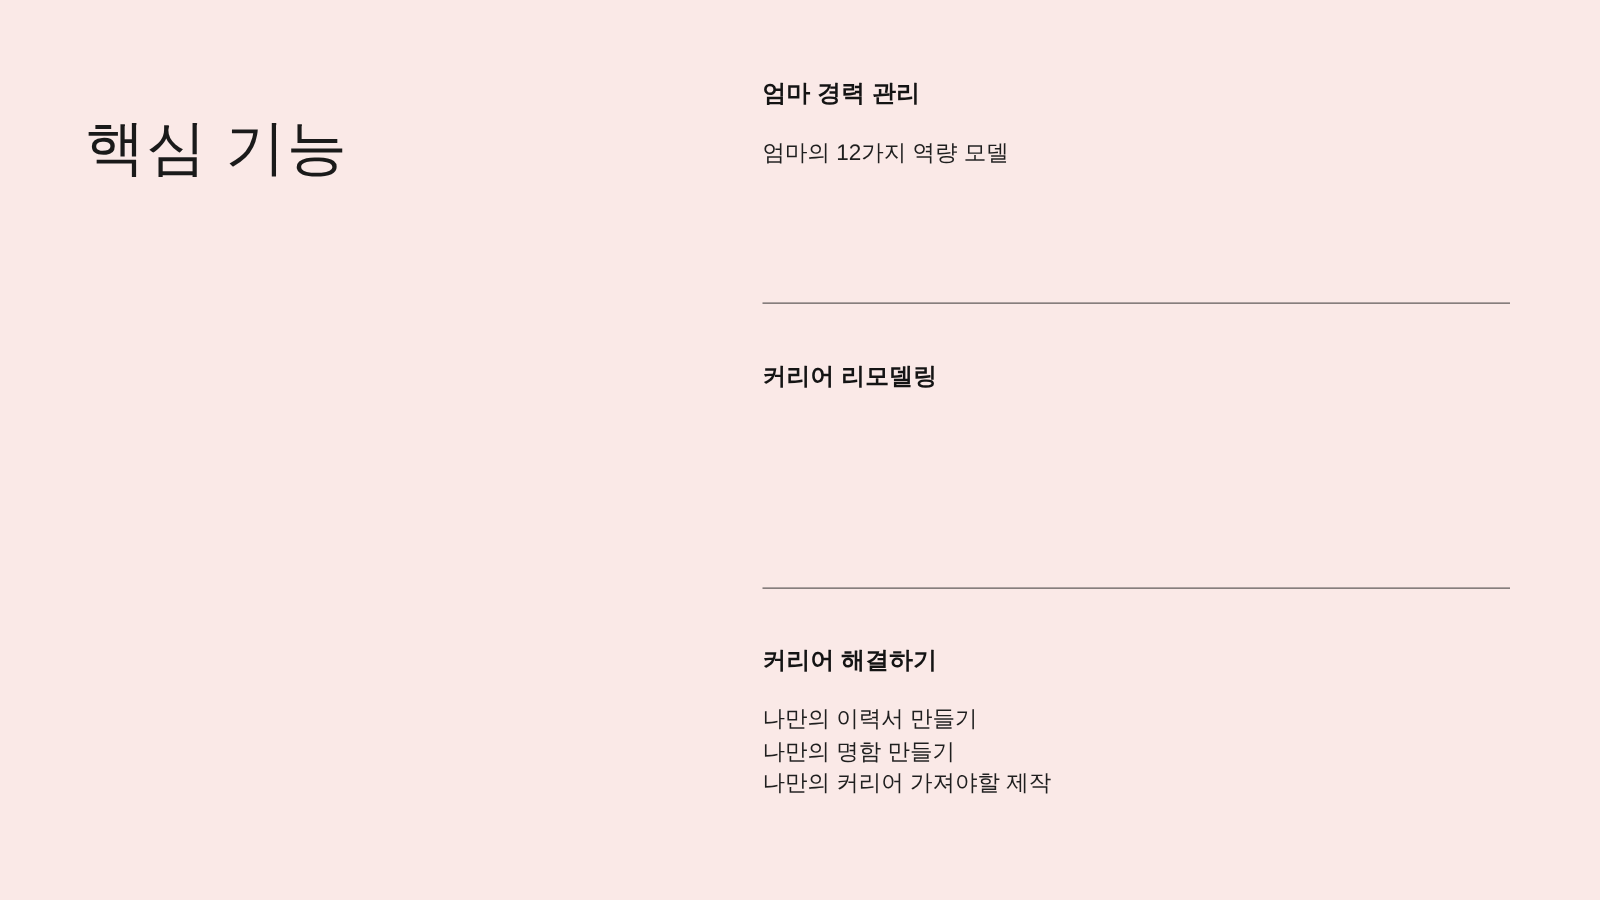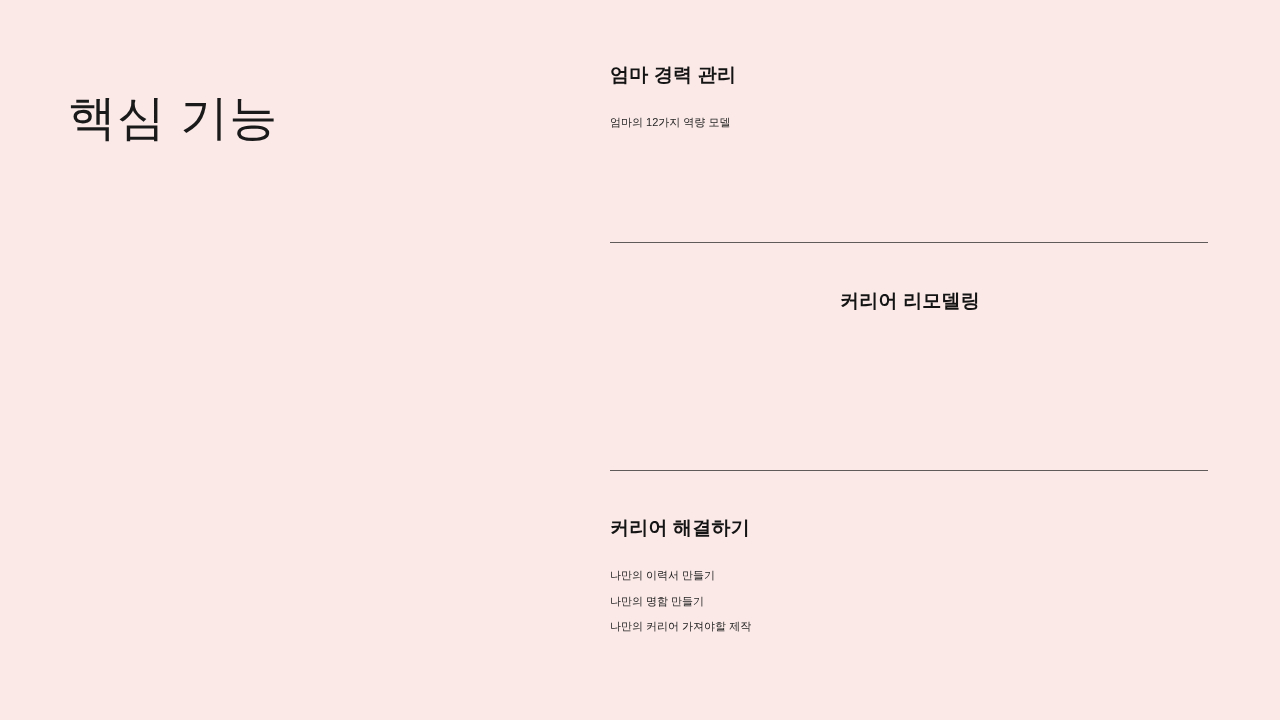--- a/index.html
+++ b/index.html
@@ -59,37 +59,37 @@
     top: 0;
     width: 600px;
     height: 688px;
   }
   .section {
     position: absolute;
     left: 0;
     width: 600px;
   }
   .section-1 { top: 62px; }
-  .section-2 { top: 288px; text-align: center; }
+  .section-2 { top: 288px; }
   .section-3 { top: 515px; }
 
   .section-heading {
     font-size: 19px;
     font-weight: 700;
     color: #141414;
     margin: 0 0 22px 0;
     letter-spacing: 0.2px;
   }
   .section-items {
     margin: 0;
     padding: 0;
     list-style: none;
   }
   .section-items li {
-    font-size: 11px;
+    font-size: 18px;
     line-height: 25.5px;
     color: #1f1f1f;
     font-weight: 400;
   }
 
   .divider {
     position: absolute;
     left: 0;
     width: 598px;
     height: 1px;

